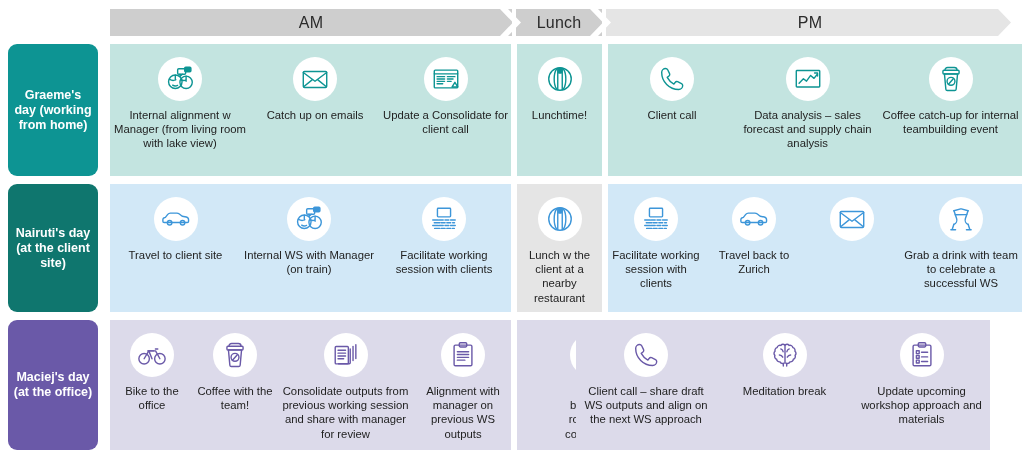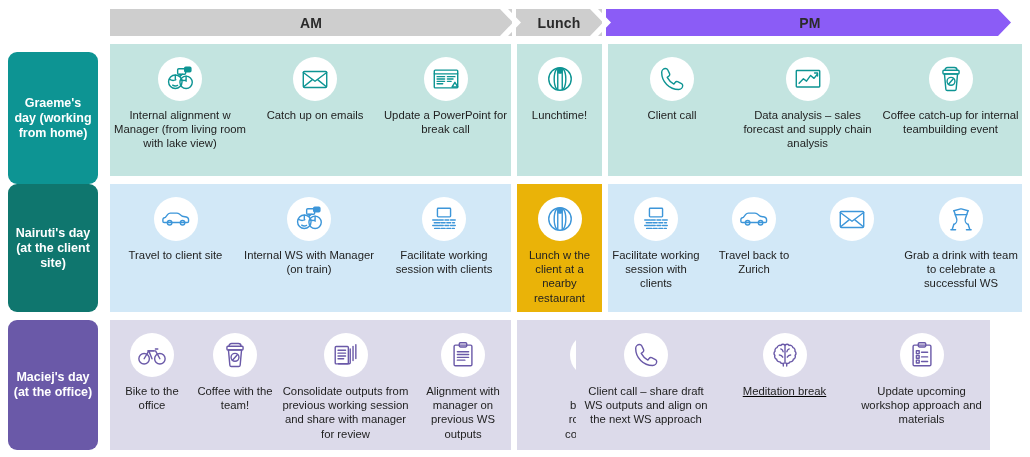--- a/index.html
+++ b/index.html
@@ -10,21 +10,21 @@
     overflow: hidden;
   }
 
   #board { position: relative; width: 1030px; height: 457px; }
   .timeseg {
     position: absolute; top: 0; height: 27px;
     background: #cecece;
     display: flex; align-items: center; justify-content: center;
   }
   .timeseg .caplabel {
-    font-size: 14px; font-weight: bold; color: #2b2b2b;
+    font-size: 16px; font-weight: normal; color: #2b2b2b;
     letter-spacing: .2px; line-height: 1;
   }
   
   .notch {
     position: absolute; top: 9px; height: 27px; width: 21px;
     background: #ffffff;
     clip-path: polygon(0 0, 8px 0, 21px 50%, 8px 100%, 0 100%, 13px 50%);
   }
   
   .bar-tip {
@@ -81,30 +81,30 @@
 <body>
 
 <div id="board">
   <div id="header-layer">
       <div class="timeseg" style="left:110px;width:402px;top:9px;background:#cecece;">
         <span class="caplabel" style="color:#2b2b2b;">AM</span>
       </div>
       <div class="timeseg" style="left:516px;width:86px;top:9px;background:#cecece;">
         <span class="caplabel" style="color:#2b2b2b;">Lunch</span>
       </div>
-      <div class="timeseg" style="left:606px;width:408px;top:9px;background:#8b5cf6;">
+      <div class="timeseg" style="left:606px;width:408px;top:9px;background:#e5e5e5;">
         <span class="caplabel" style="color:#2b2b2b;">PM</span>
       </div>
       <div class="notch" style="left:500px;"></div>
       <div class="notch" style="left:590px;"></div>
       <div class="bar-tip" style="left:998px;"></div>
     </div>
   <div id="rows-layer">
       <div class="row t-teal" style="top:44px;height:132px;">
-        <div class="rowlabel" style="top:8px;height:132px;background:#0d9493;text-align:center;">
+        <div class="rowlabel" style="top:0;height:132px;background:#0d9493;text-align:center;">
           <span>Graeme's day (working from home)</span>
         </div>
         <div class="panel" style="left:110px;width:401px;height:132px;background:#c3e4e0;">
           <div class="cells">
             <div class="cell" style="width:140px;">
               <span class="iconwrap">
                 <svg width="30" height="30" viewBox="0 0 32 32" fill="none" stroke="#0d9493" stroke-width="1.5" stroke-linecap="round" stroke-linejoin="round">
                   <circle cx="11" cy="19" r="7.2"></circle>
                   <path d="M5 16.5c2 1.2 4.5 1.4 6.6.3M11 11.9v5.2M8.2 22.6c1.6 1 3.6 1.1 5.2.2"></path>
                   <circle cx="22.5" cy="19.5" r="6.6"></circle>
@@ -129,21 +129,21 @@
             <div class="cell" style="width:131px;">
               <span class="iconwrap">
                 <svg width="30" height="30" viewBox="0 0 32 32" fill="none" stroke="#0d9493" stroke-width="1.5" stroke-linecap="round" stroke-linejoin="round">
                   <rect x="3.5" y="6.5" width="25" height="19" rx="1"></rect>
                   <path d="M3.5 10.5h25"></path>
                   <path d="M6.5 13.5h8M6.5 16h8M6.5 18.5h8M6.5 21h6"></path>
                   <path d="M17.5 13.5h8M17.5 16h6M17.5 18.5h4"></path>
                   <path d="M22.5 24.5l3-5 3 5z"></path>
                 </svg>
               </span>
-              <span class="celltext">Update a PowerPoint for break call</span>
+              <span class="celltext">Update a Consolidate for client call</span>
             </div>
           </div>
         </div>
         <div class="panel" style="left:517px;width:85px;height:132px;background:#c3e4e0;">
           <div class="cells">
             <div class="cell" style="width:85px;">
               <span class="iconwrap">
                 <svg width="30" height="30" viewBox="0 0 32 32" fill="none" stroke="#0d9493" stroke-width="1.5" stroke-linecap="round" stroke-linejoin="round">
                   <circle cx="16" cy="16" r="12"></circle>
                   <path d="M12.2 5.6c-1.6 2.4-2.4 5.6-2.4 10.4s.8 8 2.4 10.4M19.8 5.6c1.6 2.4 2.4 5.6 2.4 10.4s-.8 8-2.4 10.4"></path>
@@ -227,21 +227,21 @@
                   <path d="M4 17h6M11 17h4.2M17 17h4.2M23 17h5"></path>
                   <path d="M5.6 20h6M13 20h4.2M19 20h4.2M25.2 20h2"></path>
                   <path d="M4 23h6M11 23h4.2M17 23h4.2M23 23h5"></path>
                   <path d="M6 26h5.4M13 26h4.2M19 26h4.2M25 26h2"></path>
                 </svg>
               </span>
               <span class="celltext">Facilitate working session with clients</span>
             </div>
           </div>
         </div>
-        <div class="panel" style="left:517px;width:85px;height:128px;background:#eab308;">
+        <div class="panel" style="left:517px;width:85px;height:128px;background:#e5e5e5;">
           <div class="cells">
             <div class="cell" style="width:85px;">
               <span class="iconwrap">
                 <svg width="30" height="30" viewBox="0 0 32 32" fill="none" stroke="#3d96d9" stroke-width="1.5" stroke-linecap="round" stroke-linejoin="round">
                   <circle cx="16" cy="16" r="12"></circle>
                   <path d="M12.2 5.6c-1.6 2.4-2.4 5.6-2.4 10.4s.8 8 2.4 10.4M19.8 5.6c1.6 2.4 2.4 5.6 2.4 10.4s-.8 8-2.4 10.4"></path>
                   <path d="M13.6 4.8v22.4M18.4 4.8v22.4"></path>
                   <rect x="14.4" y="4.6" width="3.2" height="5" rx="0.6" fill="#3d96d9" stroke="#3d96d9"></rect>
                 </svg>
               </span>
@@ -372,21 +372,21 @@
         <div class="panel" style="left:576px;width:414px;height:130px;background:#dcdaea;">
           <div class="cells">
             <div class="cell" style="width:140px;">
               <span class="iconwrap">
                 <svg width="30" height="30" viewBox="0 0 32 32" fill="none" stroke="#6a59a8" stroke-width="1.5" stroke-linecap="round" stroke-linejoin="round">
                   <path d="M9.2 4.8c-2.3 0-4.2 1.9-4.2 4.3 0 9.9 8.2 18.1 18.1 18.1 2.4 0 4.3-1.9 4.3-4.2 0-.9-.5-1.7-1.3-2.1l-4.1-2c-.9-.4-1.9-.2-2.5.6l-1.5 1.9c-3-1.6-5.5-4.1-7.1-7.1l1.9-1.5c.8-.6 1-1.6.6-2.5l-2-4.1c-.4-.8-1.2-1.4-2.2-1.4z"></path>
                 </svg>
               </span>
               <span class="celltext">Client call – share draft WS outputs and align on the next WS approach</span>
             </div>
-            <div class="cell" style="width:137px;text-decoration:underline;">
+            <div class="cell" style="width:137px;">
               <span class="iconwrap">
                 <svg width="30" height="30" viewBox="0 0 32 32" fill="none" stroke="#6a59a8" stroke-width="1.5" stroke-linecap="round" stroke-linejoin="round">
                   <path d="M16 5.4c-1.3-1-3.4-.9-4.5.4-1.8-.5-3.6.6-3.9 2.4-1.7.4-2.7 2.1-2.2 3.8-1.4 1.1-1.5 3.2-.2 4.4-.7 1.7.2 3.6 1.9 4.1.1 1.8 1.8 3.1 3.6 2.8.8 1.6 2.8 2.2 4.3 1.3"></path>
                   <path d="M16 5.4c1.3-1 3.4-.9 4.5.4 1.8-.5 3.6.6 3.9 2.4 1.7.4 2.7 2.1 2.2 3.8 1.4 1.1 1.5 3.2.2 4.4.7 1.7-.2 3.6-1.9 4.1-.1 1.8-1.8 3.1-3.6 2.8-.8 1.6-2.8 2.2-4.3 1.3"></path>
                   <path d="M16 5.4v19.2"></path>
                   <path d="M11.5 9.5c1.3.5 2.2 1.6 2.5 3M10 16c1.6 0 2.9.9 3.6 2.3M20.5 9.5c-1.3.5-2.2 1.6-2.5 3M22 16c-1.6 0-2.9.9-3.6 2.3"></path>
                   <path d="M14.2 25.2v2.6M17.8 25.2v2.6"></path>
                 </svg>
               </span>
               <span class="celltext">Meditation break</span>

